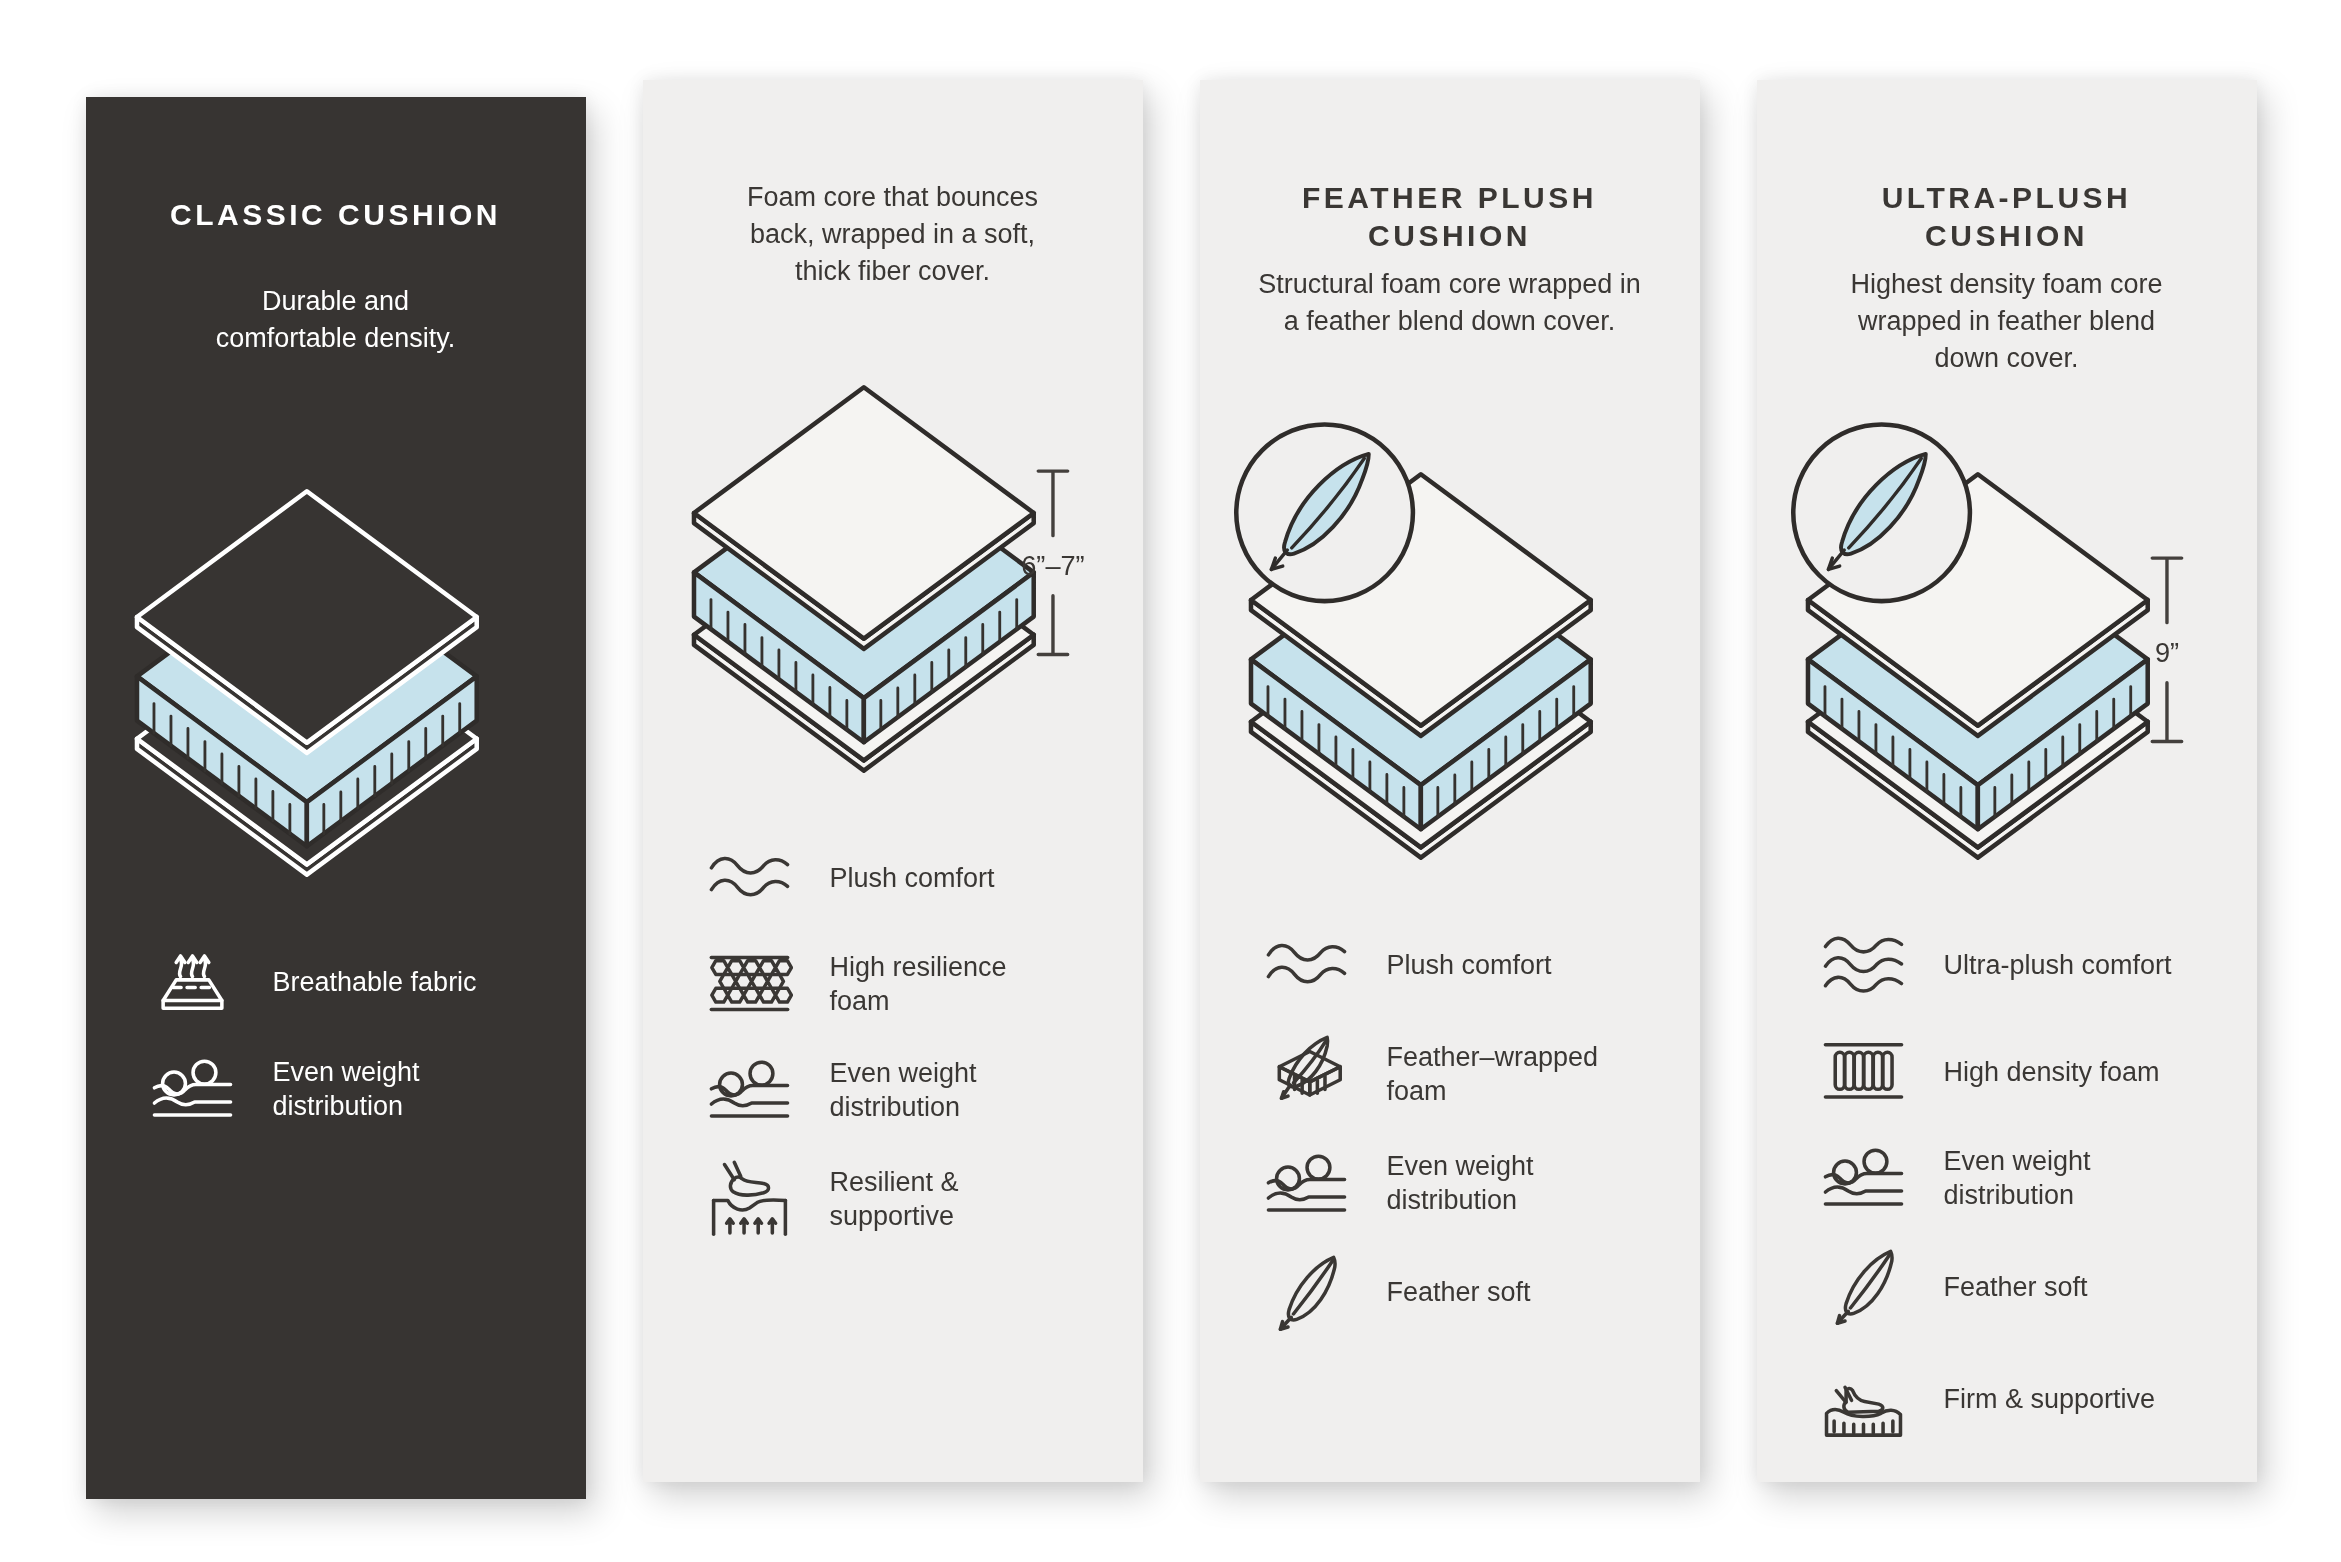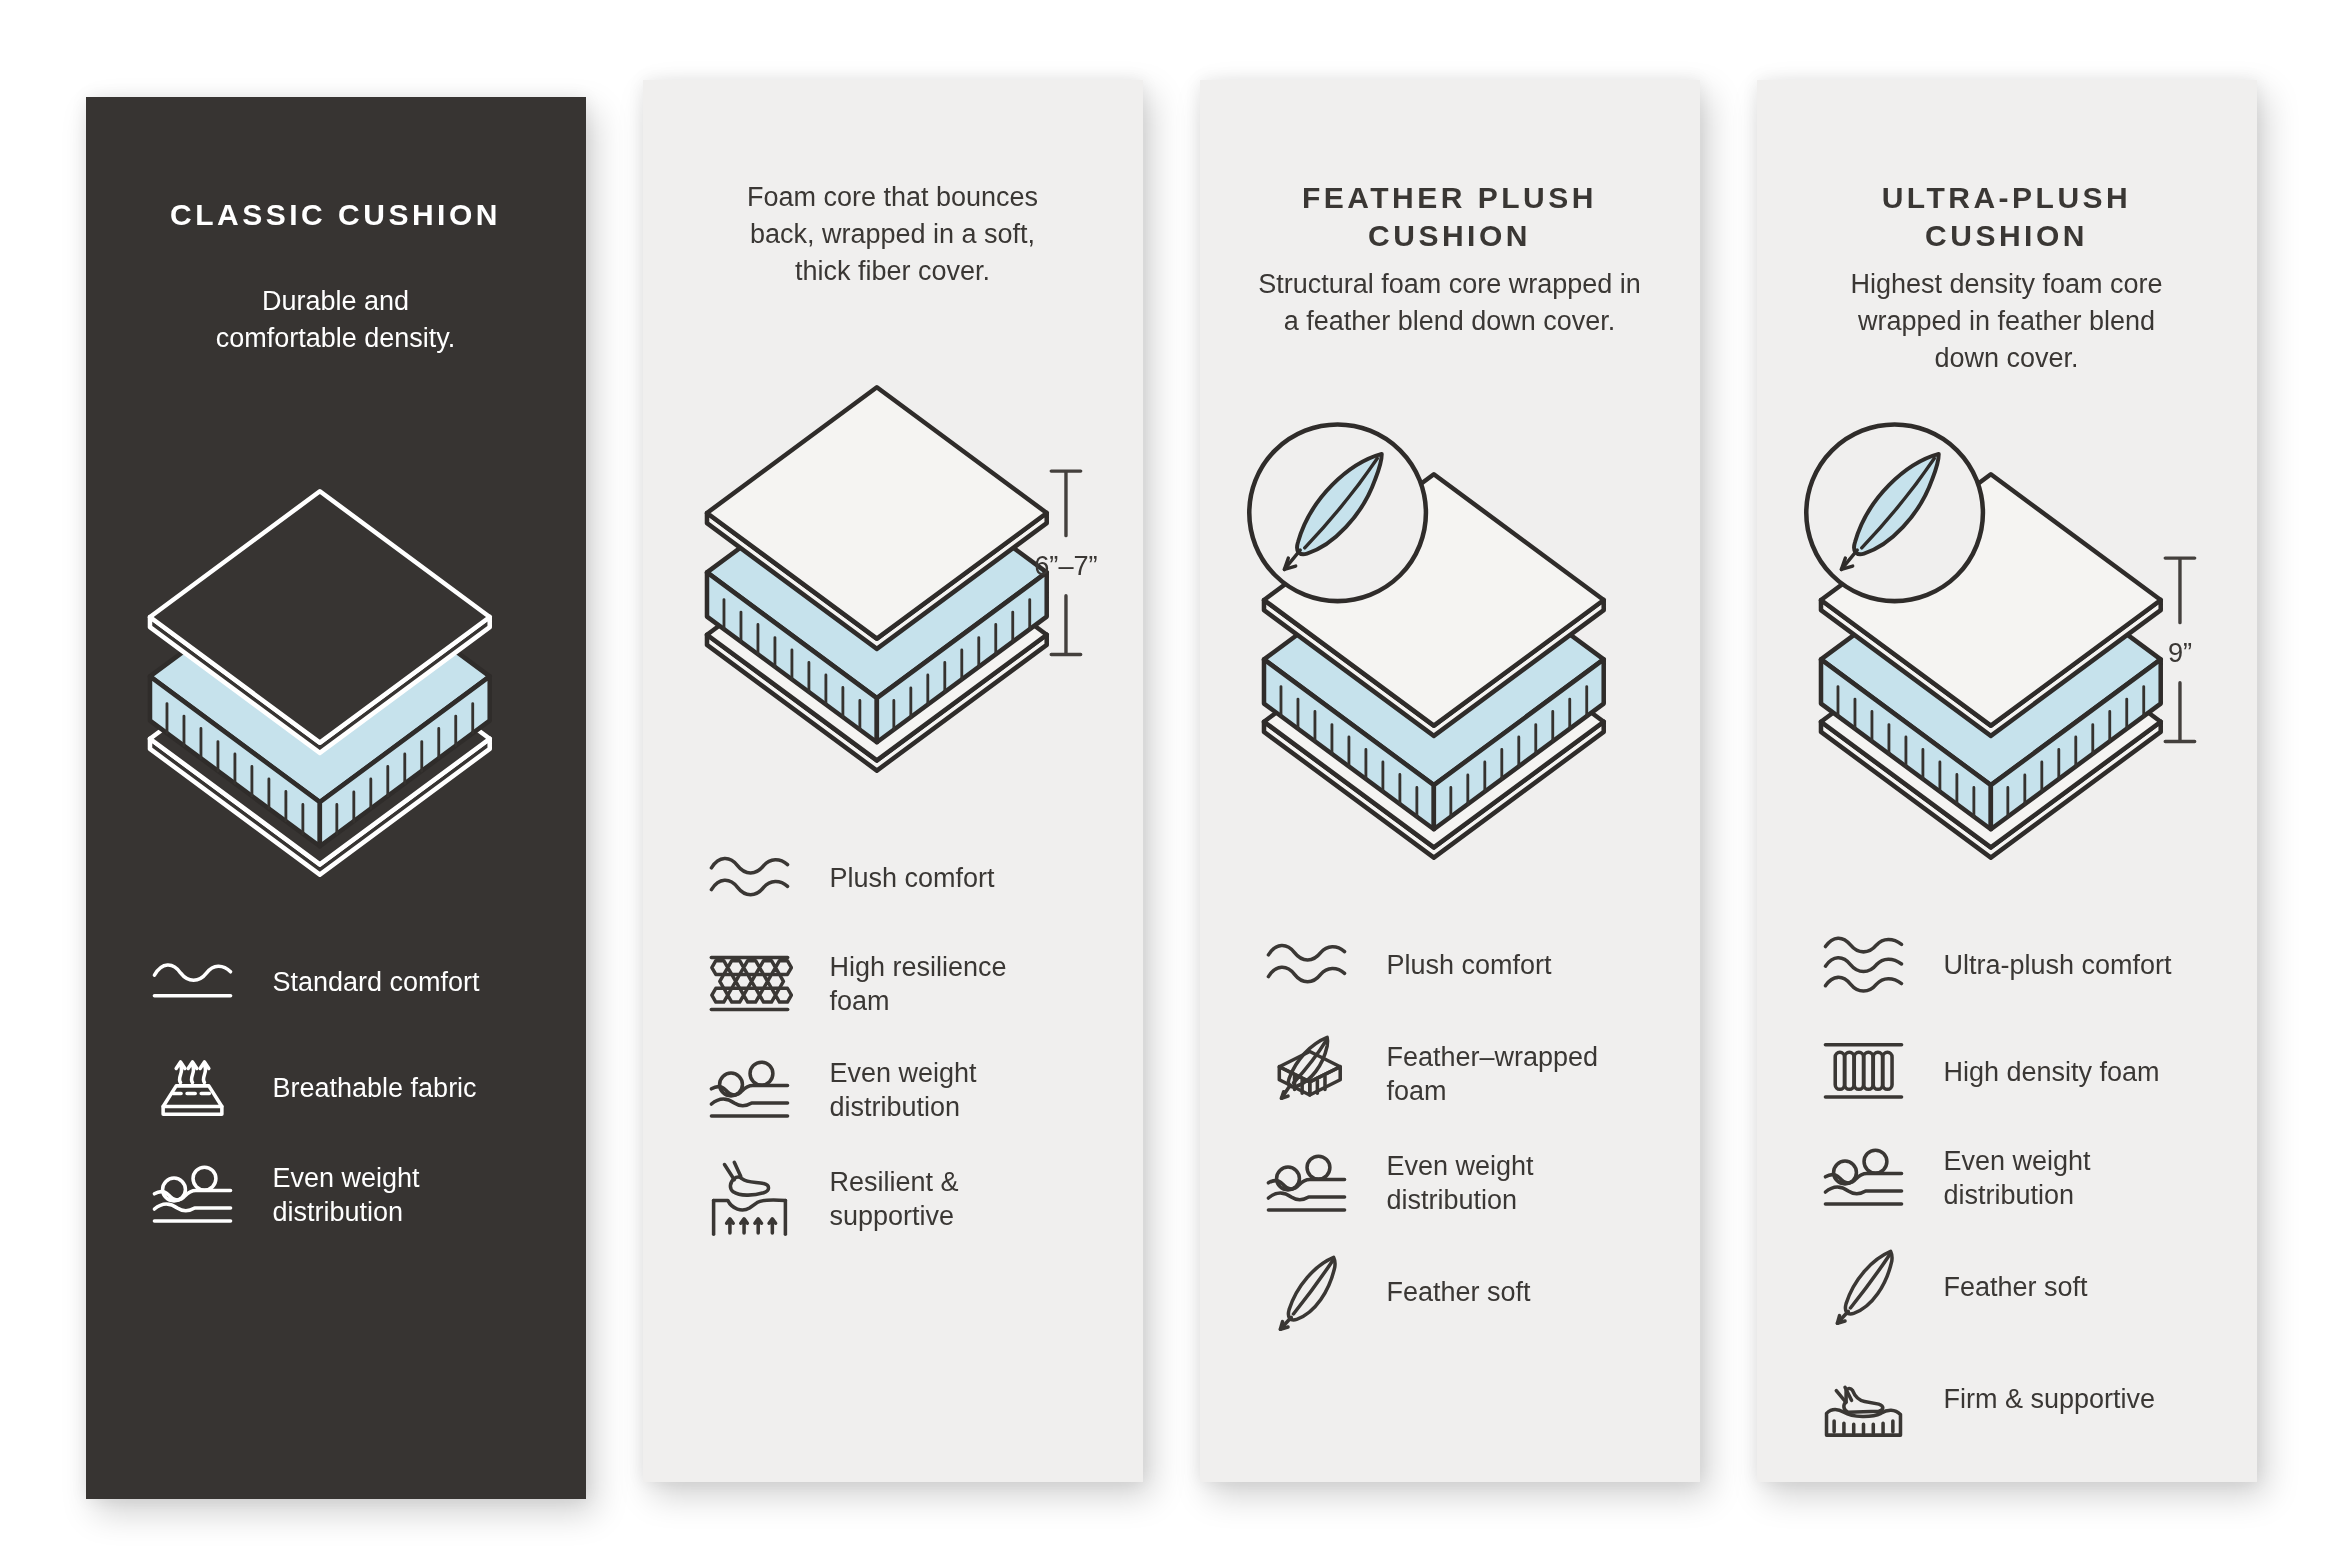--- a/index.html
+++ b/index.html
@@ -52,21 +52,21 @@
     height:125px;
     font-size:27px;
     line-height:37px;
     text-align:center;
     white-space:pre-line;
     color:inherit;
   }
   .diagram{
     height:495px;
     display:flex;
-    justify-content:flex-end;
+    justify-content:flex-start;
     align-items:center;
   }
   .diagram-svg{width:419px;height:auto;display:block;}
 
   
   .slab-top,.slab-side{fill:var(--slab-light);stroke:var(--stroke);stroke-width:8;stroke-linejoin:round;}
   .foam-top,.foam-left,.foam-right{fill:var(--foam);stroke:var(--stroke);stroke-width:8;stroke-linejoin:round;}
   .foam-hatch{fill:none;stroke:#35322f;stroke-width:5;stroke-linecap:round;}
   .panel--dark .slab-top,.panel--dark .slab-side{fill:var(--panel-dark);stroke:#ffffff;}
   .measure-line{fill:none;stroke:#44403d;stroke-width:6;stroke-linecap:round;}
@@ -125,29 +125,20 @@
           <path class="foam-right" d="M630,347 L330,569 L330,647 L630,425 Z"></path>
           <path class="foam-hatch" d="M60,395 V447 M90,417 V469 M120,439 V491 M150,462 V514 M180,484 V536 M210,506 V558 M240,528 V580 M270,550 V602 M300,573 V625 M360,573 V625 M390,551 V603 M420,528 V580 M450,506 V558 M480,484 V536 M510,462 V514 M540,439 V491 M570,417 V469 M600,395 V447"></path>
         </g>
         <g>
           <path class="slab-side" d="M30,242 L330,464 L630,242 L630,260 L330,482 L30,260 Z"></path>
           <path class="slab-top" d="M330,20 L630,242 L330,464 L30,242 Z"></path>
         </g>
       </svg>
     </div>
     <ul class="features">
-      <li class="feature">
-        <span class="ficon">
-          <svg viewBox="0 0 160 120">
-              <path d="M10,48 C24,24 44,24 58,44 C72,62 92,62 106,44 C118,28 136,28 150,42"></path>
-              <path d="M10,86 H150"></path>
-            </svg>
-        </span>
-        <span class="flabel">Standard comfort</span>
-      </li>
       <li class="feature">
         <span class="ficon">
           <svg viewBox="0 0 160 140">
             <path d="M50,66 L110,66 L134,104 L26,104 Z"></path>
             <path d="M26,104 V118 H134 V104"></path>
             <path d="M44,80 H116" stroke-dasharray="15 11"></path>
             <path d="M58,60 C51,50 65,42 58,28"></path>
               <path d="M50,34 L58,22 L66,34"></path>
             <path d="M80,60 C73,50 87,42 80,28"></path>
               <path d="M72,34 L80,22 L88,34"></path>

